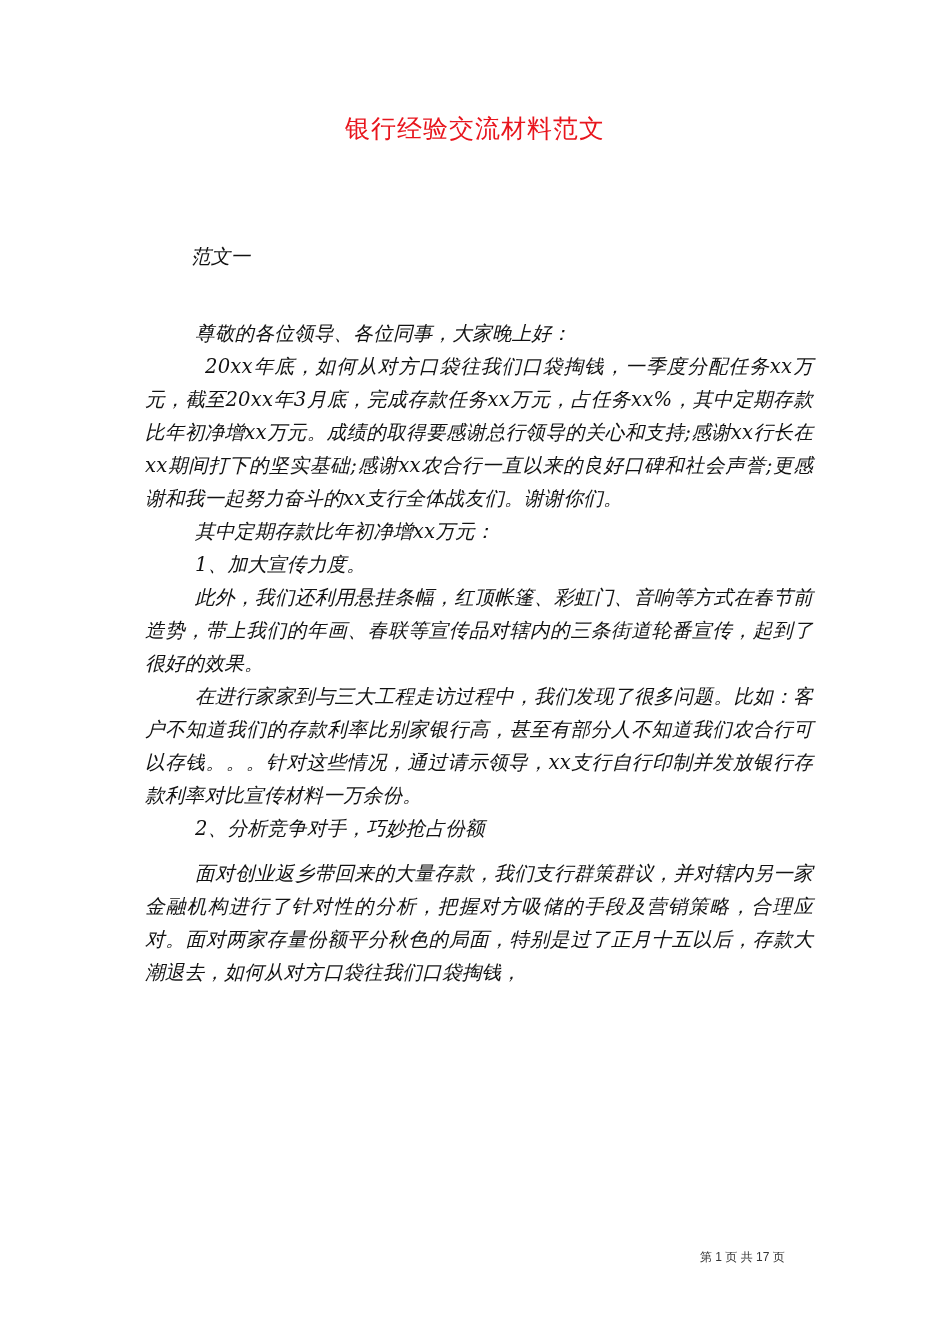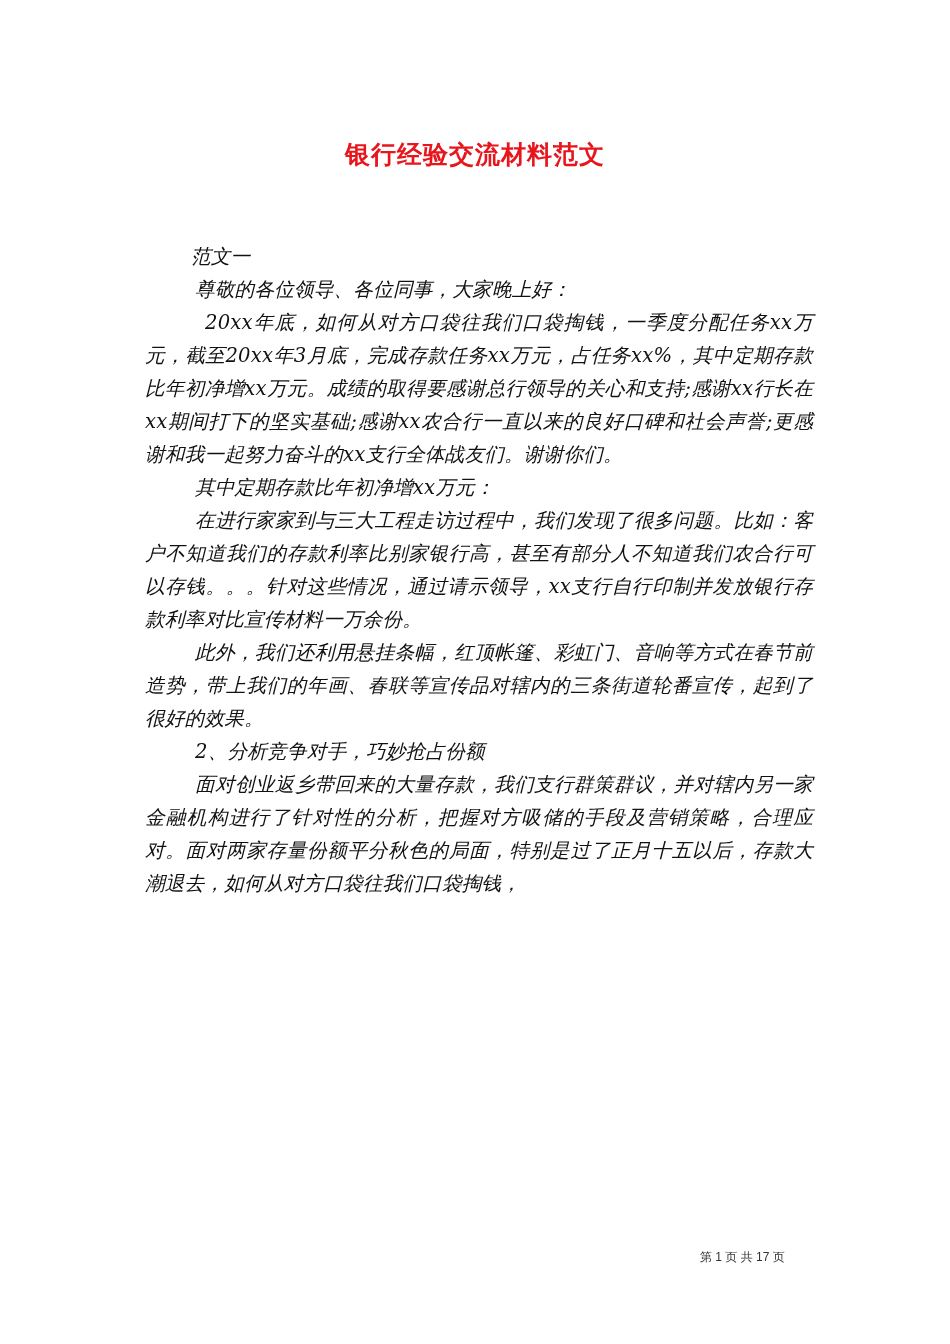--- a/index.html
+++ b/index.html
@@ -1,38 +1,39 @@
 <!DOCTYPE html>
 <html><head>
 <meta charset="utf-8">
 <style>
   html, body { margin: 0; padding: 0; background: #ffffff; }
   body { width: 950px; height: 1344px; position: relative; overflow: hidden;
          font-family: "DejaVu Serif", "Liberation Serif", serif; color: #111; }
   .page { position: absolute; left: 0; top: 0; width: 950px; height: 1344px; }
-  .title { position: absolute; left: 0; width: 950px; top: 138px; text-align: center;
+  .title { position: absolute; left: 0; width: 950px; top: 112px; text-align: center;
            font-family: "DejaVu Sans", "Liberation Sans", sans-serif;
-           font-size: 25px; font-weight: bold; color: #e8151d; letter-spacing: 1px; }
+           font-size: 25px; font-weight: normal; color: #e8151d; letter-spacing: 1px; }
   .body { position: absolute; left: 145px; top: 240px; width: 668px; font-style: italic; }
   .para { font-size: 19.6px; line-height: 33px; margin: 0; text-align: justify;
           text-align-last: left; letter-spacing: 0.2px; }
   .footer { position: absolute; left: 700px; top: 1249px; font-size: 12px; color: #333;
             font-family: Liberation Sans, sans-serif; }
 </style>
 </head>
 <body>
 
 <div class="page">
   <div class="title">银行经验交流材料范文</div>
 
   <div class="body">
     <p class="para" style="text-indent:46px;">范文一</p>
-    <p class="para" style="text-indent:50px;">尊敬的各位领导、各位同事，大家晚上好：</p>
+    <p class="para" style="text-indent:50px;margin-top:44px;">尊敬的各位领导、各位同事，大家晚上好：</p>
     <p class="para" style="text-indent:60px;">20xx年底，如何从对方口袋往我们口袋掏钱，一季度分配任务xx万元，截至20xx年3月底，完成存款任务xx万元，占任务xx%，其中定期存款比年初净增xx万元。成绩的取得要感谢总行领导的关心和支持;感谢xx行长在xx期间打下的坚实基础;感谢xx农合行一直以来的良好口碑和社会声誉;更感谢和我一起努力奋斗的xx支行全体战友们。谢谢你们。</p>
     <p class="para" style="text-indent:50px;">其中定期存款比年初净增xx万元：</p>
+    <p class="para" style="text-indent:50px;">1、加大宣传力度。</p>
+    <p class="para" style="text-indent:50px;">此外，我们还利用悬挂条幅，红顶帐篷、彩虹门、音响等方式在春节前造势，带上我们的年画、春联等宣传品对辖内的三条街道轮番宣传，起到了很好的效果。</p>
     <p class="para" style="text-indent:50px;">在进行家家到与三大工程走访过程中，我们发现了很多问题。比如：客户不知道我们的存款利率比别家银行高，甚至有部分人不知道我们农合行可以存钱。。。针对这些情况，通过请示领导，xx支行自行印制并发放银行存款利率对比宣传材料一万余份。</p>
-    <p class="para" style="text-indent:50px;">此外，我们还利用悬挂条幅，红顶帐篷、彩虹门、音响等方式在春节前造势，带上我们的年画、春联等宣传品对辖内的三条街道轮番宣传，起到了很好的效果。</p>
     <p class="para" style="text-indent:50px;">2、分析竞争对手，巧妙抢占份额</p>
-    <p class="para" style="text-indent:50px;">面对创业返乡带回来的大量存款，我们支行群策群议，并对辖内另一家金融机构进行了针对性的分析，把握对方吸储的手段及营销策略，合理应对。面对两家存量份额平分秋色的局面，特别是过了正月十五以后，存款大潮退去，如何从对方口袋往我们口袋掏钱，</p>
+    <p class="para" style="text-indent:50px;margin-top:12px;">面对创业返乡带回来的大量存款，我们支行群策群议，并对辖内另一家金融机构进行了针对性的分析，把握对方吸储的手段及营销策略，合理应对。面对两家存量份额平分秋色的局面，特别是过了正月十五以后，存款大潮退去，如何从对方口袋往我们口袋掏钱，</p>
   </div>
 
   <div class="footer">第 1 页 共 17 页</div>
 </div>
 
 </body></html>

